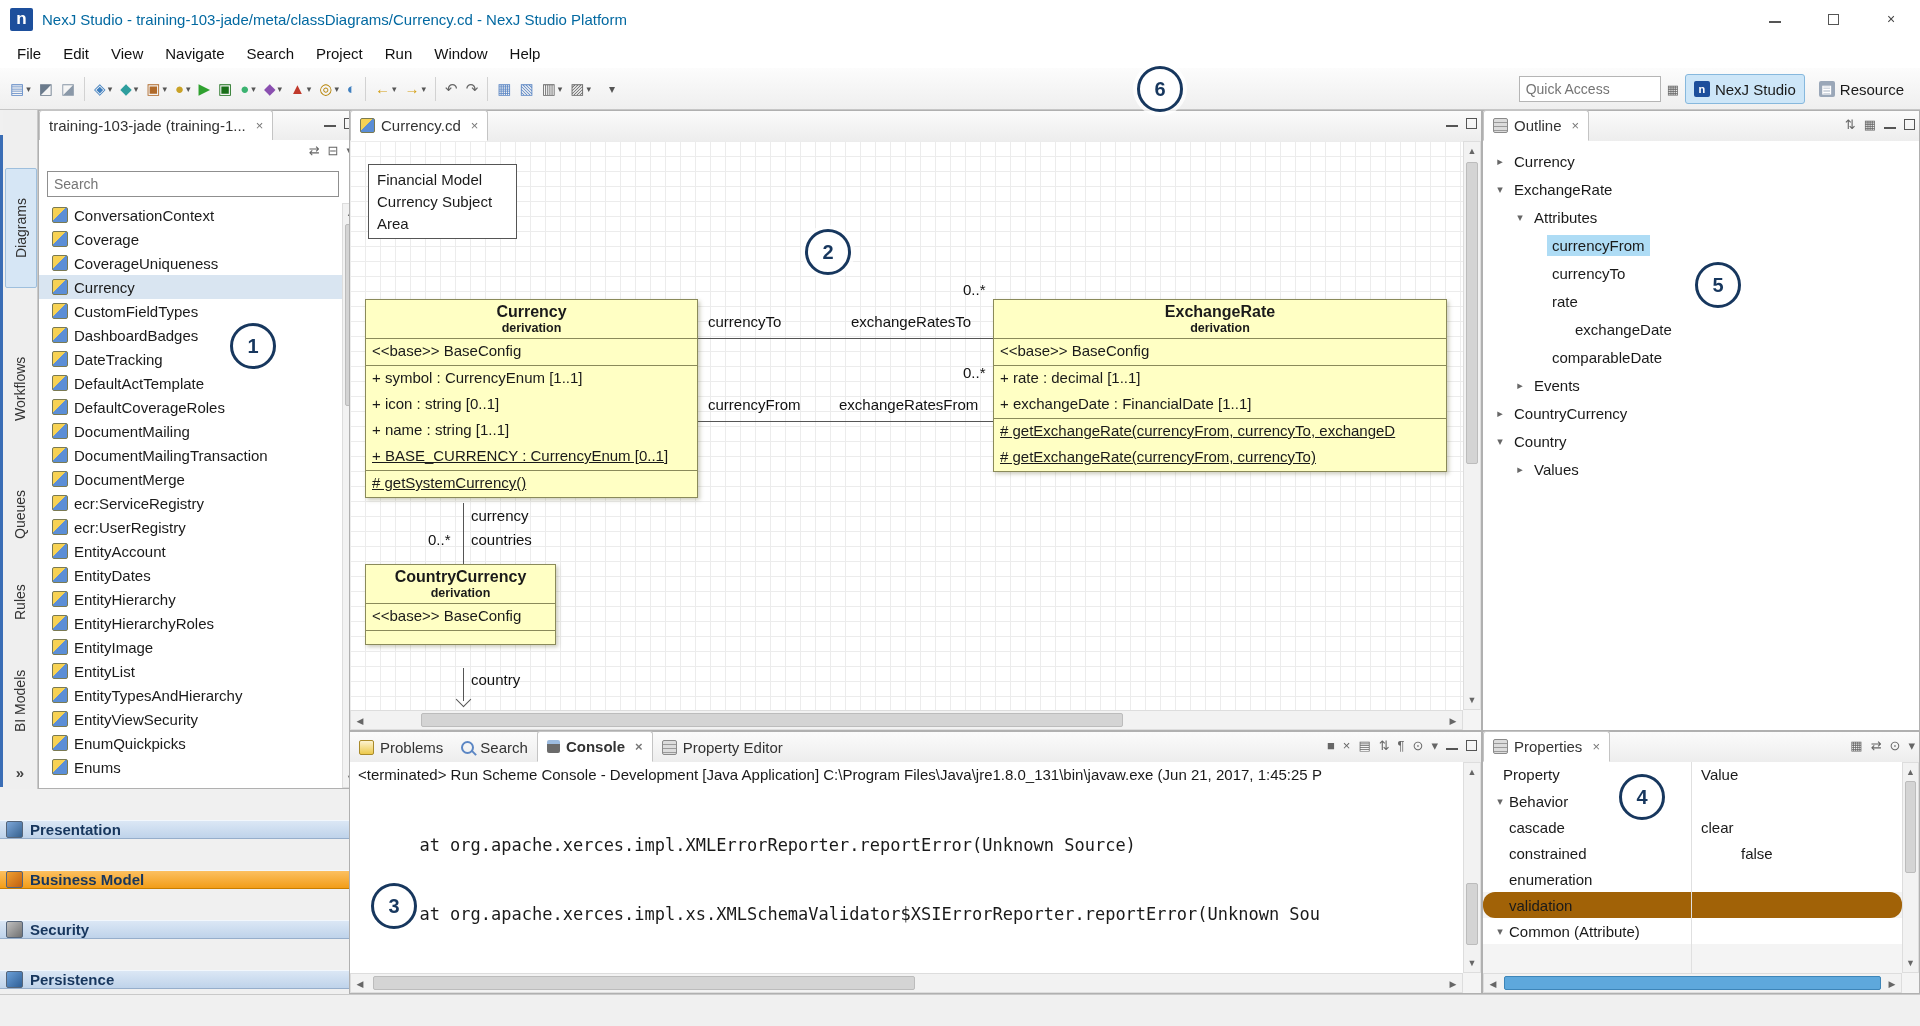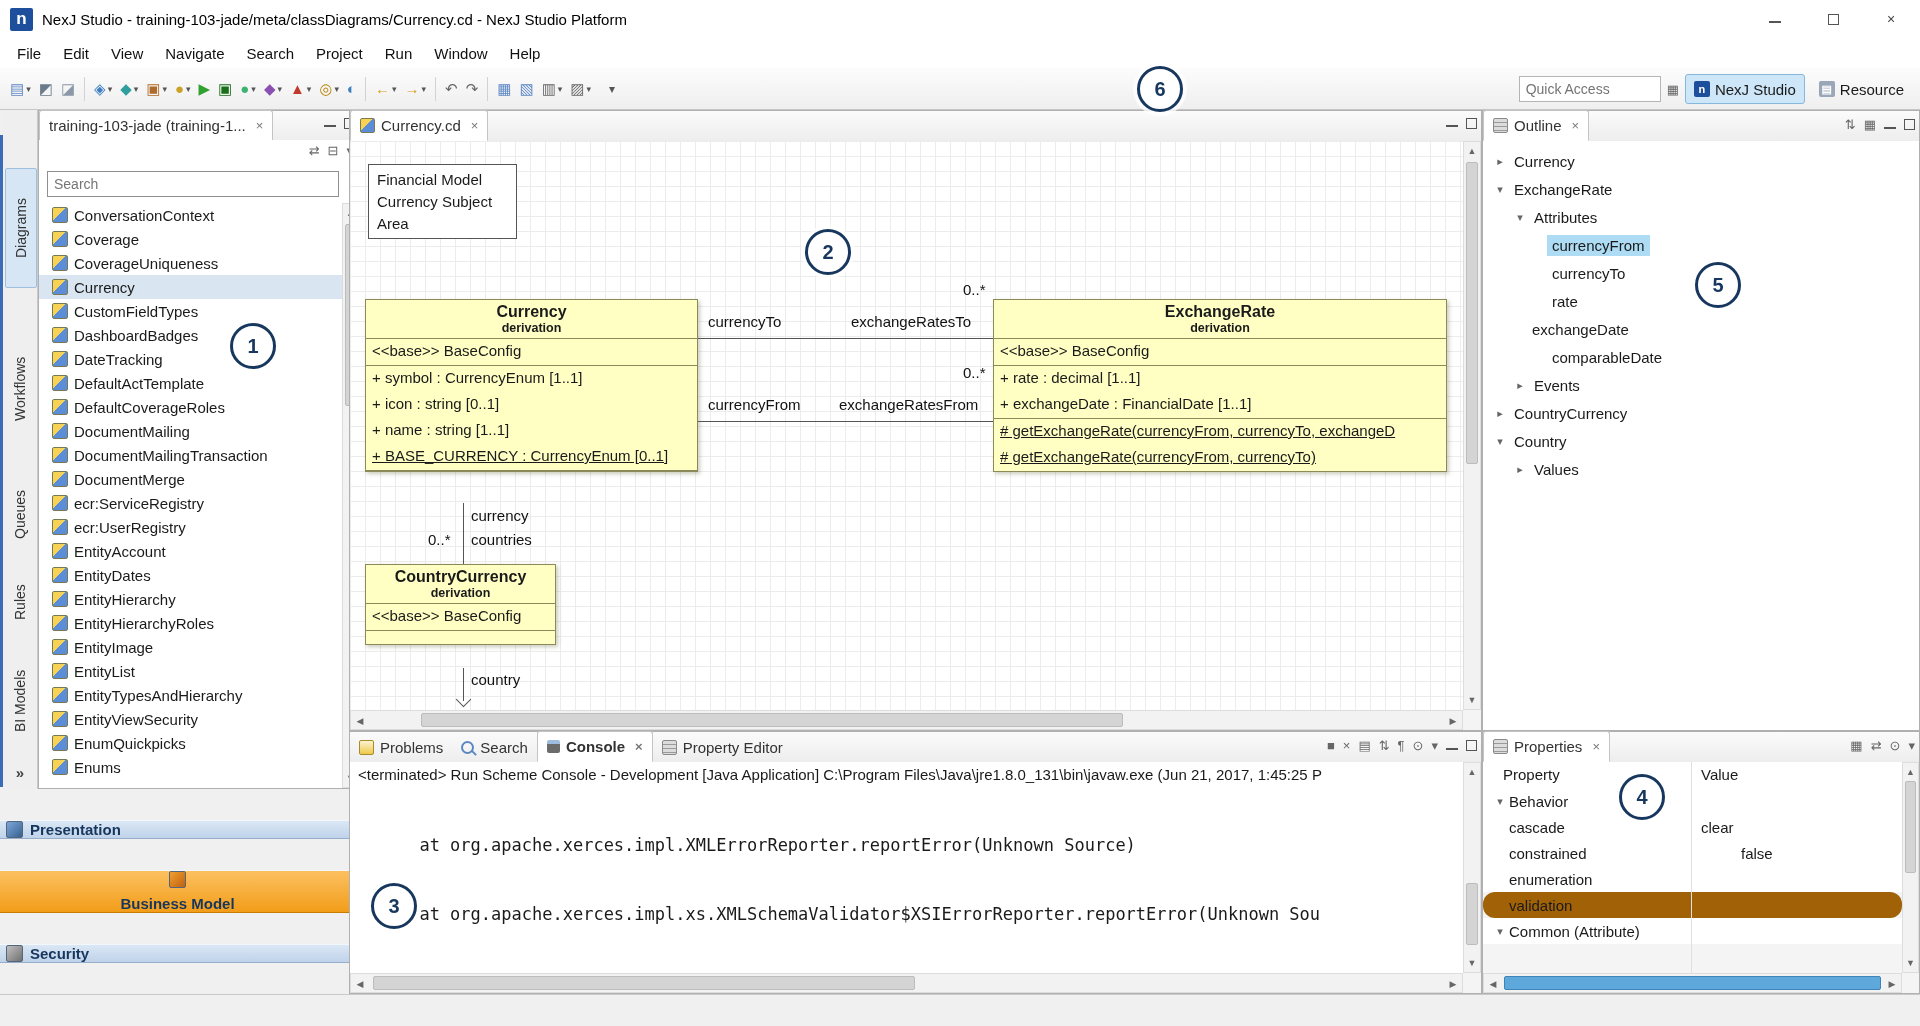--- a/index.html
+++ b/index.html
@@ -3,21 +3,21 @@
 <meta charset="utf-8">
 <style>
   html,body{margin:0;padding:0;background:#d8d8d8;}
   .app{position:relative;width:1920px;height:1026px;background:#f0f0f0;overflow:hidden;
        font-family:"Liberation Sans",sans-serif;font-size:15px;color:#1a1a1a;outline:1px solid #8a8a8a;}
 
   
   .titlebar{position:absolute;left:0;top:0;width:100%;height:38px;background:#ffffff;display:flex;align-items:center;}
   .logo{width:23px;height:23px;margin:0 9px 0 10px;background:#1d4f9c;color:#fff;font-weight:bold;font-size:17px;
         display:flex;align-items:center;justify-content:center;border-radius:2px;}
-  .title{font-size:15px;color:#000000;}
+  .title{font-size:15px;color:#0369a1;}
   .wctrls{position:absolute;right:0;top:0;height:38px;display:flex;}
   .wc{width:58px;height:38px;display:flex;align-items:center;justify-content:center;color:#444;font-size:14px;}
   .ic-min{display:inline-block;width:12px;height:12px;position:relative;}
   .ic-min::after{content:"";position:absolute;left:0;right:0;bottom:2px;height:2px;background:#555;}
   .ic-max{display:inline-block;width:11px;height:11px;border:1px solid #555;box-sizing:border-box;}
   .menubar{position:absolute;left:0;top:38px;width:100%;height:30px;background:#ffffff;border-bottom:1px solid #e4e4e4;
            display:flex;align-items:center;padding-left:6px;}
   .menu-item{padding:4px 11px;color:#111;}
   .toolbar{position:absolute;left:0;top:68px;width:100%;height:42px;background:linear-gradient(#fcfcfc,#efefef);
            border-bottom:1px solid #c6c6c6;display:flex;align-items:center;padding-left:6px;box-sizing:border-box;}
@@ -76,21 +76,21 @@
   .search{position:absolute;left:8px;top:60px;width:278px;height:24px;border:1px solid #8f8f8f;padding:0 6px;
           font-size:14px;color:#333;font-family:"Liberation Sans",sans-serif;}
   .list{position:absolute;left:0;top:92px;right:17px;bottom:0;background:#fff;overflow:hidden;}
   .litem{display:flex;align-items:center;gap:6px;height:24px;padding-left:13px;white-space:nowrap;}
   .litem.selected{background:#d9e5f1;}
   .cls-i{width:14px;height:14px;border-radius:2px;border:1px solid #7a7a52;flex:0 0 auto;
          background:linear-gradient(135deg,#f7d254 0 45%,#5b8ed6 45% 100%);}
   .sections{position:absolute;left:0;top:789px;width:349px;height:205px;display:flex;flex-direction:column;}
   .section{flex:1;display:flex;align-items:center;gap:7px;padding-left:6px;font-weight:bold;color:#17365d;
            background:linear-gradient(#dbe7f5,#bfd3ea);border-top:1px solid #f2f7fc;border-bottom:1px solid #96aecb;margin-top:31px;}
-  .section.active{background:linear-gradient(#fcc061,#f29d18);border-bottom:1px solid #c87d00;flex-direction:column;}
+  .section.active{background:linear-gradient(#fcc061,#f29d18);border-bottom:1px solid #c87d00;}
   .sec-i{width:15px;height:15px;border:1px solid #55657a;border-radius:2px;flex:0 0 auto;}
   .si-0{background:linear-gradient(135deg,#7da7d9,#36618e);} .si-1{background:linear-gradient(135deg,#f0a030,#c06010);}
   .si-2{background:linear-gradient(135deg,#c0c0c0,#707070);} .si-3{background:linear-gradient(135deg,#6a9fd8,#2f5f96);}
   .si-4{background:linear-gradient(135deg,#c9a0dc,#7a4f9a);} .si-5{background:linear-gradient(135deg,#e8c75a,#b08a20);}
   .si-6{background:linear-gradient(135deg,#9ab8d8,#4a6f9a);} .si-7{background:linear-gradient(135deg,#8fb8e8,#3a6aa8);}
 
   
   .canvas{position:absolute;left:0;top:30px;right:18px;bottom:20px;background:#fff;overflow:hidden;
           background-image:linear-gradient(to right,#ececec 1px,transparent 1px),
                            linear-gradient(to bottom,#ececec 1px,transparent 1px);
@@ -481,20 +481,21 @@
         <div class="uml-title">Currency</div>
         <div class="uml-stereo">derivation</div>
         <div class="uml-sep"></div>
         <div class="uml-row">&lt;&lt;base&gt;&gt; BaseConfig</div>
         <div class="uml-sep"></div>
         <div class="uml-row">+ symbol : CurrencyEnum [1..1]</div>
         <div class="uml-row">+ icon : string [0..1]</div>
         <div class="uml-row">+ name : string [1..1]</div>
         <div class="uml-row u">+ BASE_CURRENCY : CurrencyEnum [0..1]</div>
         <div class="uml-sep"></div>
+        <div class="uml-row u"># getSystemCurrency()</div>
       </div>
 
       <div class="uml" style="left:643px;top:158px;width:452px;">
         <div class="uml-title">ExchangeRate</div>
         <div class="uml-stereo">derivation</div>
         <div class="uml-sep"></div>
         <div class="uml-row">&lt;&lt;base&gt;&gt; BaseConfig</div>
         <div class="uml-sep"></div>
         <div class="uml-row">+ rate : decimal [1..1]</div>
         <div class="uml-row">+ exchangeDate : FinancialDate [1..1]</div>
@@ -608,21 +609,21 @@
         </div>
       <div class="trow" style="padding-left:64px;">
           <span class="tlabel sel">currencyFrom</span>
         </div>
       <div class="trow" style="padding-left:64px;">
           <span class="tlabel">currencyTo</span>
         </div>
       <div class="trow" style="padding-left:64px;">
           <span class="tlabel">rate</span>
         </div>
-      <div class="trow" style="padding-left:44px;">
+      <div class="trow" style="padding-left:87px;">
           <span class="tlabel">exchangeDate</span>
         </div>
       <div class="trow" style="padding-left:64px;">
           <span class="tlabel">comparableDate</span>
         </div>
       <div class="trow" style="padding-left:28px;">
           <span class="tw">▸</span>
           <span class="tlabel">Events</span>
         </div>
       <div class="trow" style="padding-left:8px;">

